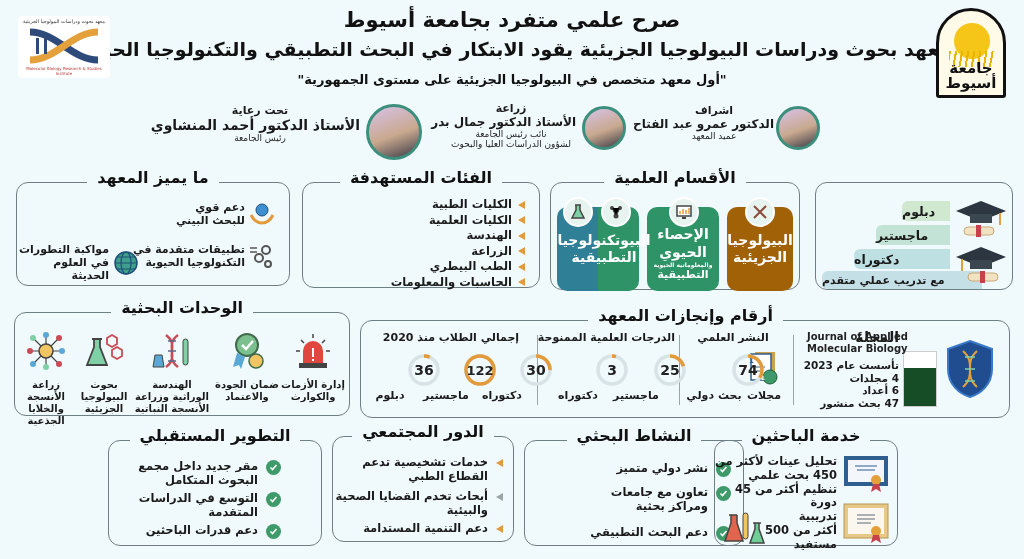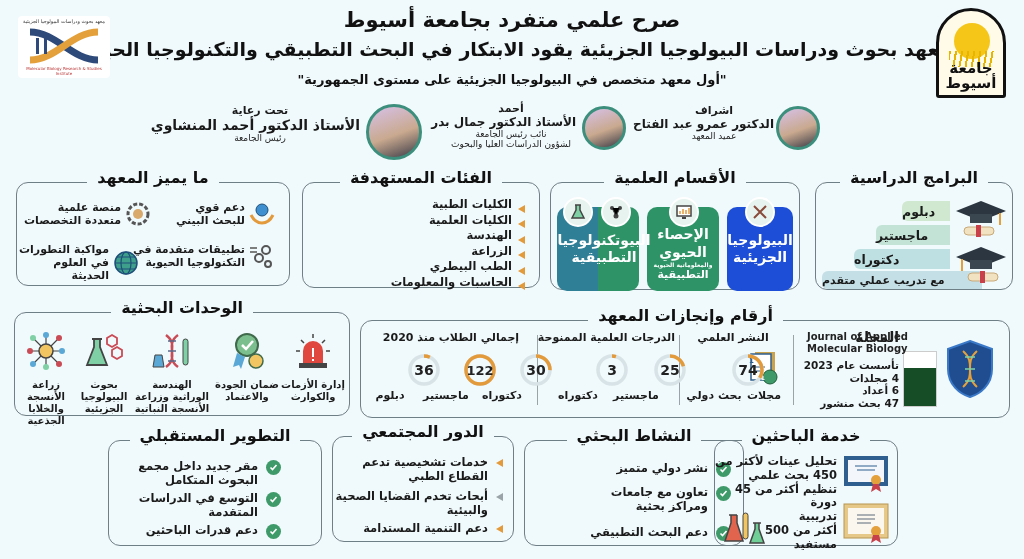--- a/index.html
+++ b/index.html
@@ -42,21 +42,21 @@
   .box-title { position: absolute; top: -15px; left: 0; right: 0; text-align: center; }
   .box-title span { background: #f0f9fb; padding: 0 10px; font-size: 16px; font-weight: bold; color: #111; }
 
   
   .feat { position: absolute; display: flex; align-items: center; gap: 4px; direction: rtl; }
   .feat .ico { width: 26px; height: 26px; flex: none; }
   .feat .lbl { font-size: 11px; font-weight: bold; line-height: 1.2; text-align: right; }
 
   
   .target-list { position: absolute; top: 14px; right: 14px; list-style: none; }
-  .target-list li { font-size: 11.5px; font-weight: bold; line-height: 15.5px; text-align: right; display: flex; align-items: flex-end; gap: 6px; direction: rtl; margin-left: 30px; }
+  .target-list li { font-size: 11.5px; font-weight: bold; line-height: 15.5px; text-align: right; display: flex; align-items: center; gap: 6px; direction: rtl; margin-left: 30px; }
   .tri { display: inline-block; width: 0; height: 0; border-top: 4px solid transparent; border-bottom: 4px solid transparent; border-right: 7px solid #e39a3b; }
   .tri.grey { border-right-color: #9aa3a7; }
 
   
   .dept { position: absolute; top: 24px; height: 84px; border-radius: 10px; color: #fff; display: flex; flex-direction: column; align-items: center; justify-content: center; text-align: center; font-weight: bold; }
   .dept .nm { font-size: 14px; line-height: 1.25; }
   .dept .sm { font-size: 6px; line-height: 1.2; }
   .dept-ico { position: absolute; width: 30px; height: 30px; border-radius: 50%; background: #e6f3ee; border: 2px solid #fff; display: flex; align-items: center; justify-content: center; }
 
   
@@ -112,21 +112,21 @@
   <div class="txt" style="right:60px; top:4px; width:200px;">
     <div class="role">تحت رعاية</div>
     <div class="name big">الأستاذ الدكتور  أحمد المنشاوي</div>
     <div class="pos">رئيس الجامعة</div>
   </div>
 </div>
 
 <div class="abs person" style="left:448px; width:200px; height:66px;">
   <div class="photo" style="left:134px; top:6px;"></div>
   <div class="txt" style="right:72px; top:2px; width:130px;">
-    <div class="role">أحمد</div>
+    <div class="role">زراعة</div>
     <div class="name">الأستاذ الدكتور جمال بدر</div>
     <div class="pos">نائب رئيس الجامعة</div>
     <div class="pos">لشؤون الدراسات العليا والبحوث</div>
   </div>
 </div>
 
 <div class="abs person" style="left:660px; width:170px; height:66px;">
   <div class="photo" style="left:116px; top:6px;"></div>
   <div class="txt" style="right:56px; top:4px; width:120px;">
     <div class="role">اشراف</div>
@@ -142,30 +142,20 @@
     <svg class="ico" viewBox="0 0 26 26">
       <circle cx="13" cy="9" r="6" fill="#3e8fd0" stroke="#1d4f7a" stroke-width="1"></circle>
       <path d="M2 14 Q6 22 13 22 Q20 22 24 14" stroke="#e39a3b" stroke-width="3" fill="none"></path>
     </svg>
     <div class="lbl">
         <div>دعم قوي</div>
         <div>للبحث البيني</div>
       </div>
   </div>
 
-  <div class="feat" style="right:138px; top:18px;">
-    <svg class="ico" viewBox="0 0 26 26">
-      <circle cx="13" cy="13" r="10" fill="none" stroke="#555" stroke-width="3" stroke-dasharray="4 2"></circle>
-      <circle cx="13" cy="13" r="5" fill="#d9a86b"></circle>
-    </svg>
-    <div class="lbl">
-        <div>منصة علمية</div>
-        <div>متعددة التخصصات</div>
-      </div>
-  </div>
 
   <div class="feat" style="right:14px; top:60px;">
     <svg class="ico" viewBox="0 0 26 26">
       <circle cx="17" cy="7" r="4" fill="none" stroke="#555" stroke-width="2"></circle>
       <circle cx="10" cy="15" r="4" fill="none" stroke="#555" stroke-width="2"></circle>
       <circle cx="19" cy="21" r="3" fill="none" stroke="#555" stroke-width="2"></circle>
       <path d="M1 5 H8 M1 9 H8" stroke="#555" stroke-width="1.5"></path>
     </svg>
     <div class="lbl">
         <div>تطبيقات متقدمة في</div>
@@ -212,21 +202,21 @@
     <li>
         <span class="tri"></span>
         <span>الحاسبات والمعلومات</span>
       </li>
   </ul>
 </div>
 
 <div class="box" style="left:550px; top:182px; width:250px; height:108px;">
   <div class="box-title"><span>الأقسام العلمية</span></div>
 
-  <div class="dept" style="right:6px; width:66px; background:#1d4ed8;">
+  <div class="dept" style="right:6px; width:66px; background:#a16207;">
     <div class="nm">البيولوجيا</div>
     <div class="nm">الجزيئية</div>
   </div>
   <div class="dept-ico" style="right:24px; top:14px;">
     <svg width="18" height="18" viewBox="0 0 18 18">
         <path d="M3 15 C8 10, 10 8, 15 3 M3 3 C8 8, 10 10, 15 15" stroke="#8a4a3a" stroke-width="2" fill="none"></path>
       </svg>
   </div>
 
   <div class="dept" style="right:80px; width:72px; background:#2e9468;">
@@ -256,21 +246,20 @@
       </svg>
   </div>
   <div class="dept-ico" style="right:206px; top:14px;">
     <svg width="18" height="18" viewBox="0 0 18 18">
         <path d="M6 2 H12 M7 2 V7 L3 15 H15 L11 7 V2" stroke="#444" stroke-width="1.5" fill="#7fd1a5"></path>
       </svg>
   </div>
 </div>
 
 <div class="box" style="left:815px; top:182px; width:198px; height:108px;">
-  <div class="box-title"><span>البرامج الدراسية</span></div>
   <div class="prog" style="right:62px; top:18px; width:48px; background:#cfe8cf;">دبلوم</div>
   <div class="prog" style="right:62px; top:42px; width:74px; background:#c3e3d7;">ماجستير</div>
   <div class="prog" style="right:62px; top:66px; width:96px; background:#bfe0e3;">دكتوراه</div>
   <div class="prog" style="right:30px; top:88px; width:160px; height:18px; background:#c4dfe6; font-size:11px;">مع تدريب عملي متقدم</div>
   <svg class="abs" style="right:4px; top:16px;" width="54" height="40" viewBox="0 0 54 40">
     <polygon points="27,2 52,12 27,22 2,12" fill="#2b3640"></polygon>
     <rect x="16" y="15" width="22" height="9" fill="#3a4650"></rect>
     <line x1="46" y1="14" x2="46" y2="26" stroke="#e3a03b" stroke-width="2"></line>
     <rect x="10" y="28" width="30" height="8" rx="4" fill="#f1e2c2" stroke="#c9a978"></rect>
     <rect x="22" y="26" width="5" height="12" fill="#c8404a"></rect>

